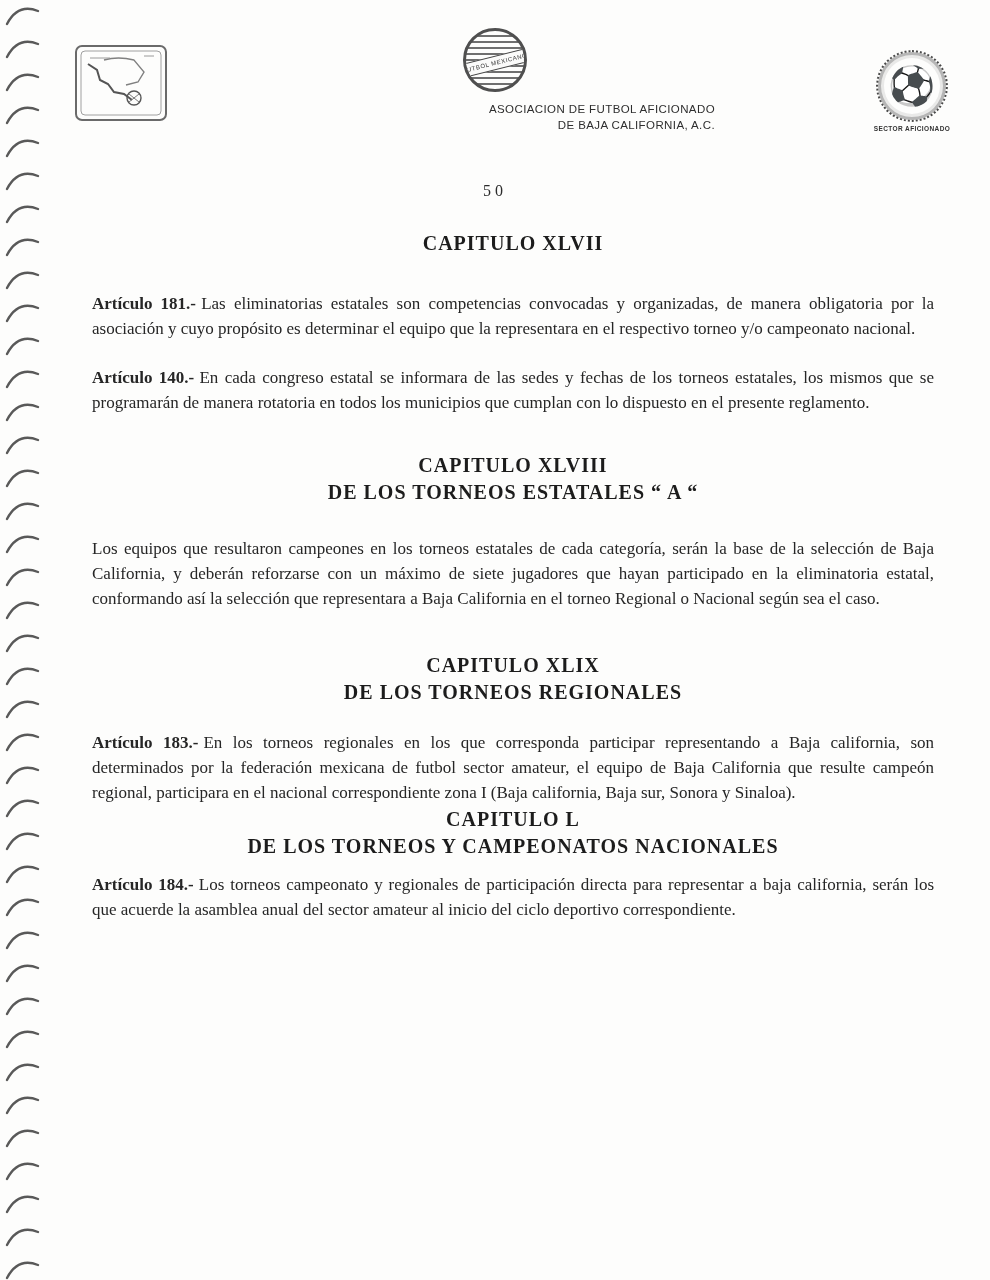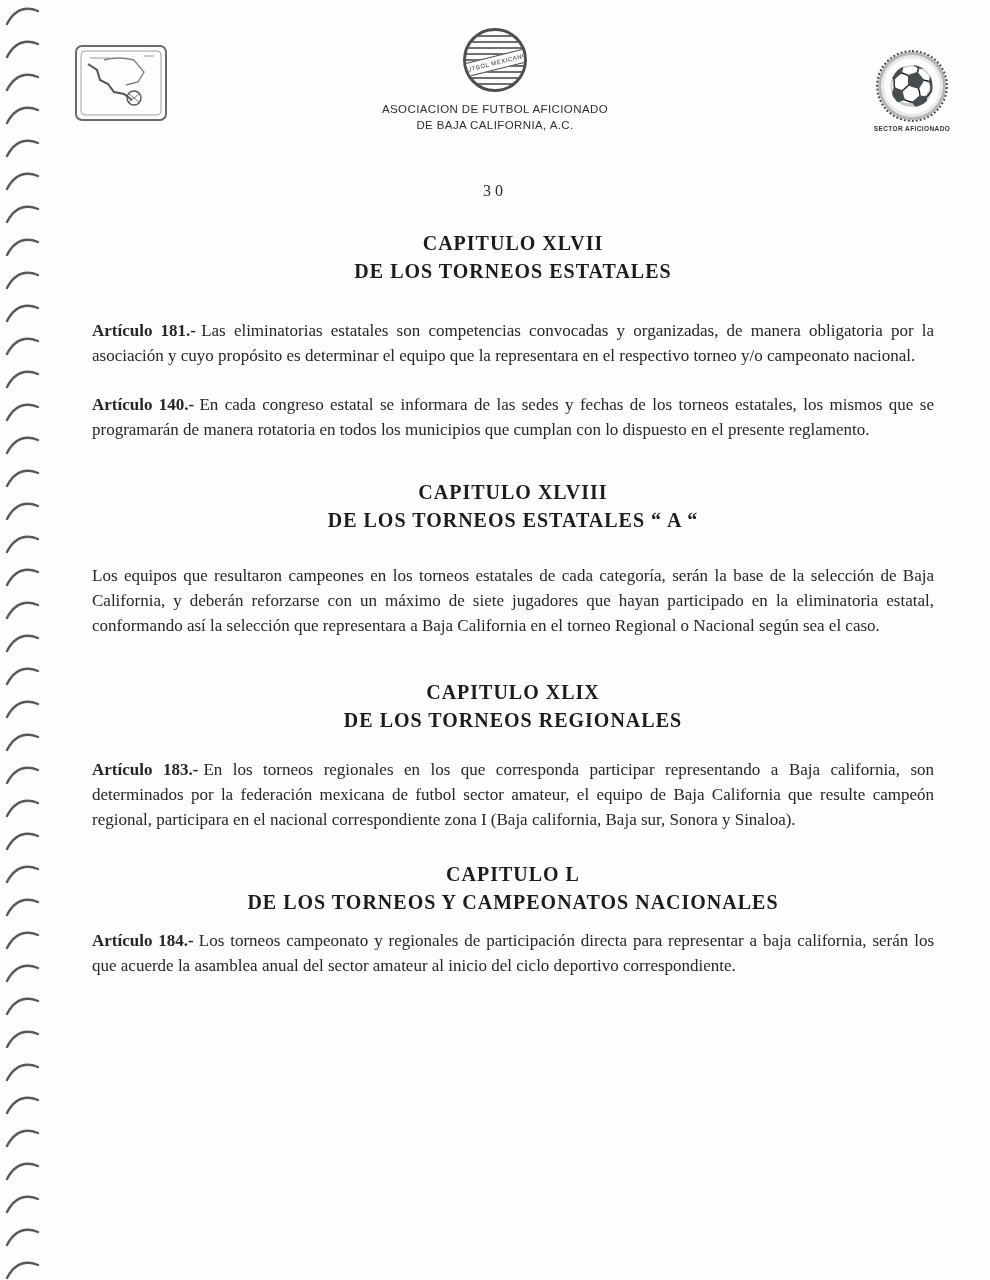--- a/index.html
+++ b/index.html
@@ -25,21 +25,21 @@
   }
   .globe-band {
     position:absolute; left:-6px; right:-6px; top:25px; height:14px;
     background:#fbfbfa; border-top:1.5px solid #444; border-bottom:1.5px solid #444;
     transform:rotate(-14deg);
     font-family:"Liberation Sans", sans-serif; font-size:6px; letter-spacing:.6px;
     color:#333; display:flex; align-items:center; justify-content:center; overflow:hidden;
   }
   .org {
     font-family:"Liberation Sans", sans-serif; font-size:11.5px;
-    letter-spacing:.4px; color:#2e2e2e; line-height:1.4;
+    letter-spacing:.4px; color:#2e2e2e; line-height:1.4;text-align:right;
   }
   .crest-wrap { position:absolute; right:30px; top:50px; width:96px; text-align:center; }
   .crest {
     width:72px; height:72px; margin:0 auto; border-radius:50%;
     border:2px dotted #4a4a4a;
     box-shadow: inset 0 0 0 3px rgba(90,90,90,.35), inset 0 0 0 6px rgba(120,120,120,.15);
     display:flex; align-items:center; justify-content:center;
   }
   .ball { font-size:38px; line-height:1; color:#1d1d1d; font-family:"DejaVu Sans", sans-serif; }
   .crest-cap {
@@ -60,21 +60,21 @@
   }
   .lead { font-weight:bold; margin-right:.3em; }
 
   .mt-h1 { margin-top:30px; }
   .mt-p1 { margin-top:34px; }
   .mt-p2 { margin-top:24px; }
   .mt-h2 { margin-top:36px; }
   .mt-p3 { margin-top:30px; }
   .mt-h3 { margin-top:40px;text-align:center; }
   .mt-p4 { margin-top:24px; }
-  .mt-h4 { margin-top:28px; }
+  .mt-h4 { }
   .mt-p5 { margin-top:12px; }
 </style>
 </head>
 <body>
 
 <div class="page">
 
   <svg class="binding" width="48" height="1280" xmlns="http://www.w3.org/2000/svg">
     <defs>
       <pattern id="coil" width="48" height="33" patternUnits="userSpaceOnUse">
@@ -108,27 +108,26 @@
 
     <div class="crest-wrap">
       <div class="crest">
         <span class="ball">⚽</span>
       </div>
       <div class="crest-cap">SECTOR AFICIONADO</div>
     </div>
 
   </header>
 
-  <div class="pageno">30</div>
+  <div class="pageno">50</div>
 
   <div class="col">
 
     <h2 class="mt-h1">
       <span>CAPITULO XLVII</span><br>
-      <span>DE LOS TORNEOS ESTATALES</span>
     </h2>
     <p class="para mt-p1">
       <span class="lead">Artículo 181.-</span><span>Las eliminatorias estatales son competencias convocadas y organizadas, de manera obligatoria por la asociación y cuyo propósito es determinar el equipo que la representara en el respectivo torneo y/o campeonato nacional.</span>
     </p>
     <p class="para mt-p2">
       <span class="lead">Artículo 140.-</span><span>En cada congreso estatal se informara de las sedes y fechas de los torneos estatales, los mismos que se programarán de manera rotatoria en todos los municipios que cumplan con lo dispuesto en el presente reglamento.</span>
     </p>
 
     <h2 class="mt-h2">
       <span>CAPITULO XLVIII</span><br>

